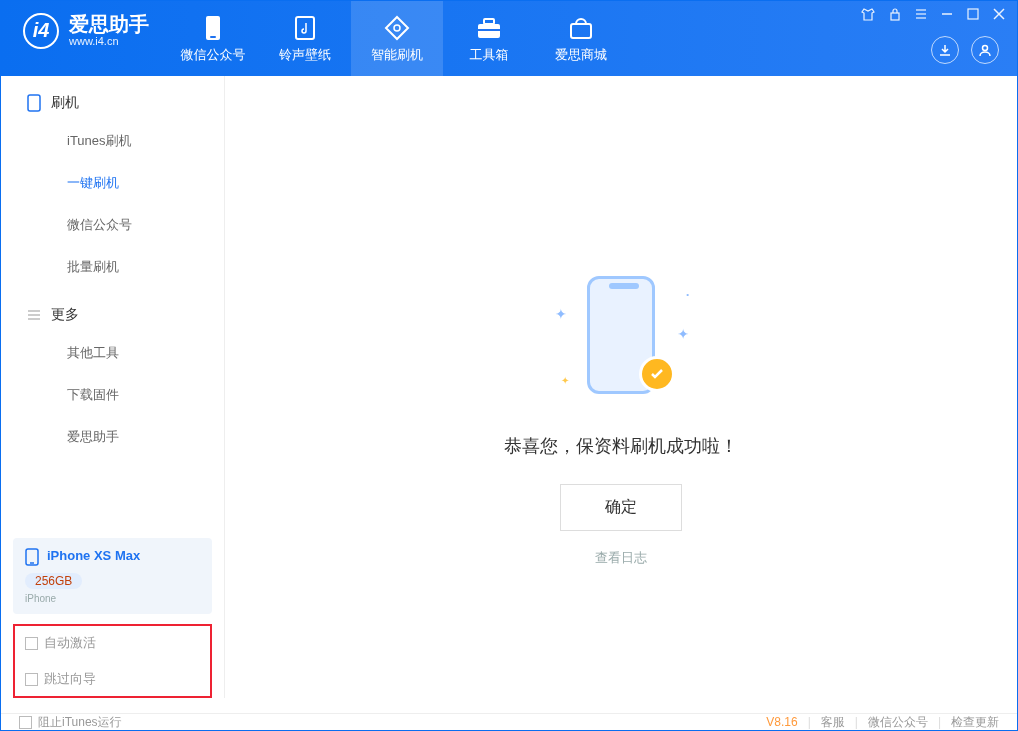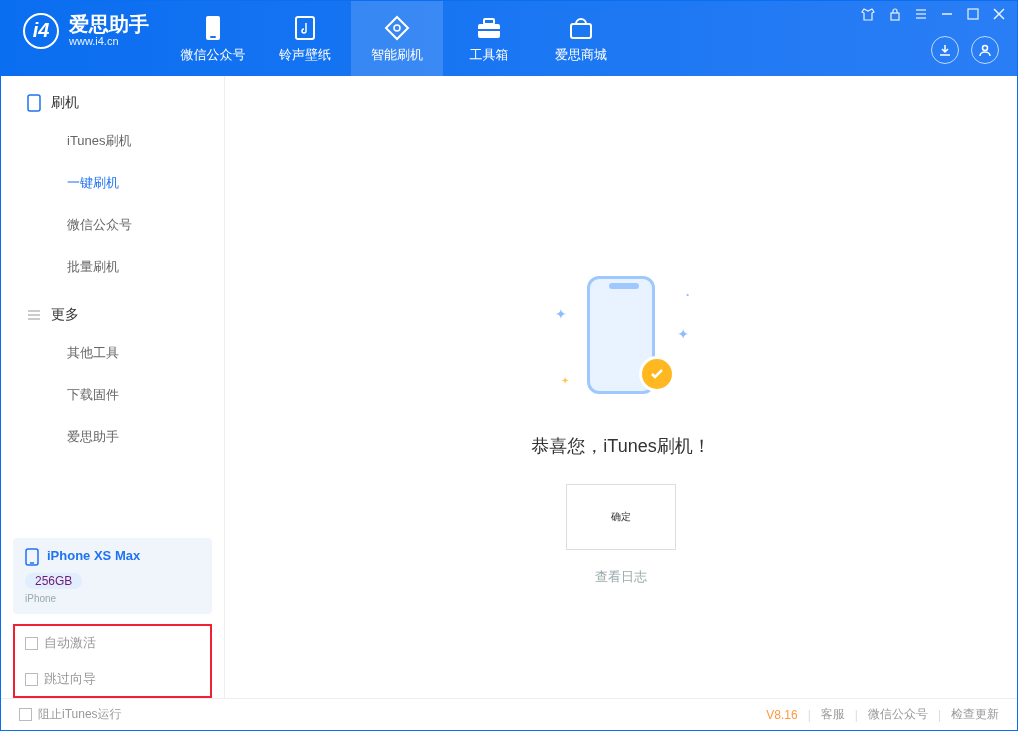--- a/index.html
+++ b/index.html
@@ -106,21 +106,21 @@
   position:relative; margin-right:10px; flex-shrink:0;
 }
 .mode-pill .dot::after{
   content:""; position:absolute; width:6px; height:6px; background:#1f73f1;
   border-radius:50%; top:4px; left:4px;
 }
 .device-pill { display:block; }
 .device-row1 { display:flex; font-weight:600; color:#1f73f1; }
 .device-row1 .phone-ico { margin-right:8px; }
 .storage-badge {
-  display:inline-block; background:#e2edfd; color:#701a75;
+  display:inline-block; background:#e2edfd; color:#c2410c;
   border-radius:10px; padding:1px 10px; font-size:12px; margin-top:4px;
 }
 .device-sub { color:#9aa; font-size:10px; margin-top:4px; }
 .checkbox-row {
   border: 2px solid #e23; padding:8px 10px; display:flex; gap:18px;
   margin: 6px 0 0 0;
   flex-direction: column;
 }
 .chk { display:flex; align-items:center; color:#999; font-size:13px; cursor:pointer; }
 .chk .box { width:13px; height:13px; border:1px solid #bbb; margin-right:6px; }
@@ -142,27 +142,27 @@
   position:absolute; right:16px; bottom:14px; border:3px solid #fff;
   display:flex; align-items:center; justify-content:center; color:#fff; font-weight:bold;
 }
 .sparkle { position:absolute; color:#8fbcff; font-size:14px; }
 .sparkle.s1 { left:4px; top:30px; }
 .sparkle.s2 { right:2px; top:50px; }
 .sparkle.s3 { left:10px; bottom:20px; font-size:10px; color:#ffc94d; }
 .sparkle.s4 { right:2px; top:14px; font-size:8px; }
 .success-text { font-size:18px; color:#333; margin-bottom:26px; }
 .ok-btn {
-  border:1px solid #ddd; background:#fff; padding:25px 44px; font-size:10px;
+  border:1px solid #ddd; background:#fff; padding:12px 44px; font-size:16px;
   cursor:pointer; margin-bottom:18px; color:#333;
 }
 .log-link { color:#9aa; font-size:13px; cursor:pointer; }
 
 .footer {
-  position:absolute; bottom:0; left:0; right:0; height:32px;
+  position:absolute; bottom:0; left:0; right:0; height:17px;
   border-top:1px solid #eee; display:flex; align-items:center;
   padding:0 18px; color:#999; font-size:12px;justify-content:flex-end;
 }
 .footer .chk { color:#999; font-size:12px; }
 .footer-right { margin-left:auto; display:flex; align-items:center; gap:10px; }
 .footer-right .sep { color:#ddd; }
 .footer-right span { cursor:pointer; }
 .version { color:#ff9a3c; font-weight:500; }
 </style>
 </head>
@@ -330,21 +330,21 @@
         <span class="sparkle s4">•</span>
         <div class="phone-shape">
             <div class="phone-notch"></div>
           </div>
         <div class="check-badge">
           <svg width="16" height="16">
               <path d="M3 8 l3 3 l7 -7" fill="none" stroke="#fff" stroke-width="2.5"></path>
             </svg>
         </div>
       </div>
-      <div class="success-text">恭喜您，iTunes刷机！</div>
+      <div class="success-text">恭喜您，保资料刷机成功啦！</div>
       <button class="ok-btn">确定</button>
       <a class="log-link">查看日志</a>
     </div>
   </div>
 </div>
 
 <div class="footer">
   <label class="chk">
       <span class="box"></span>
       <span>阻止iTunes运行</span>

